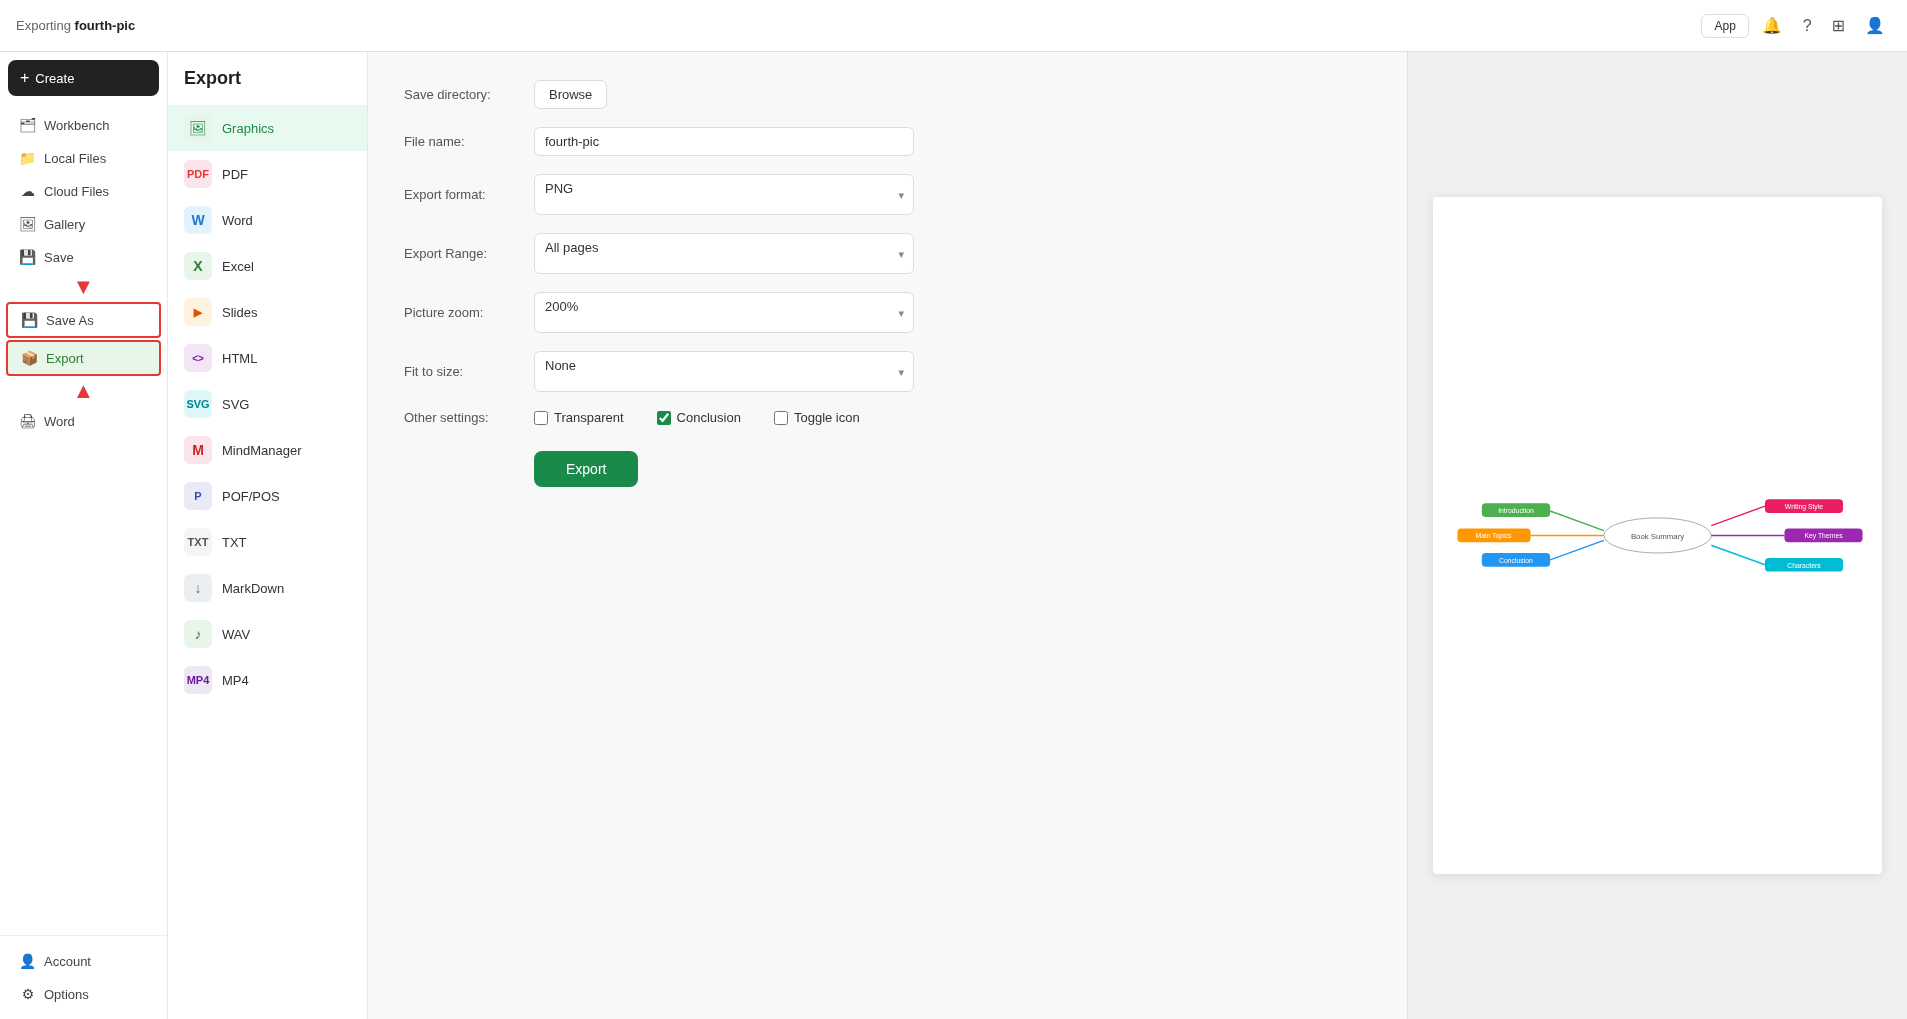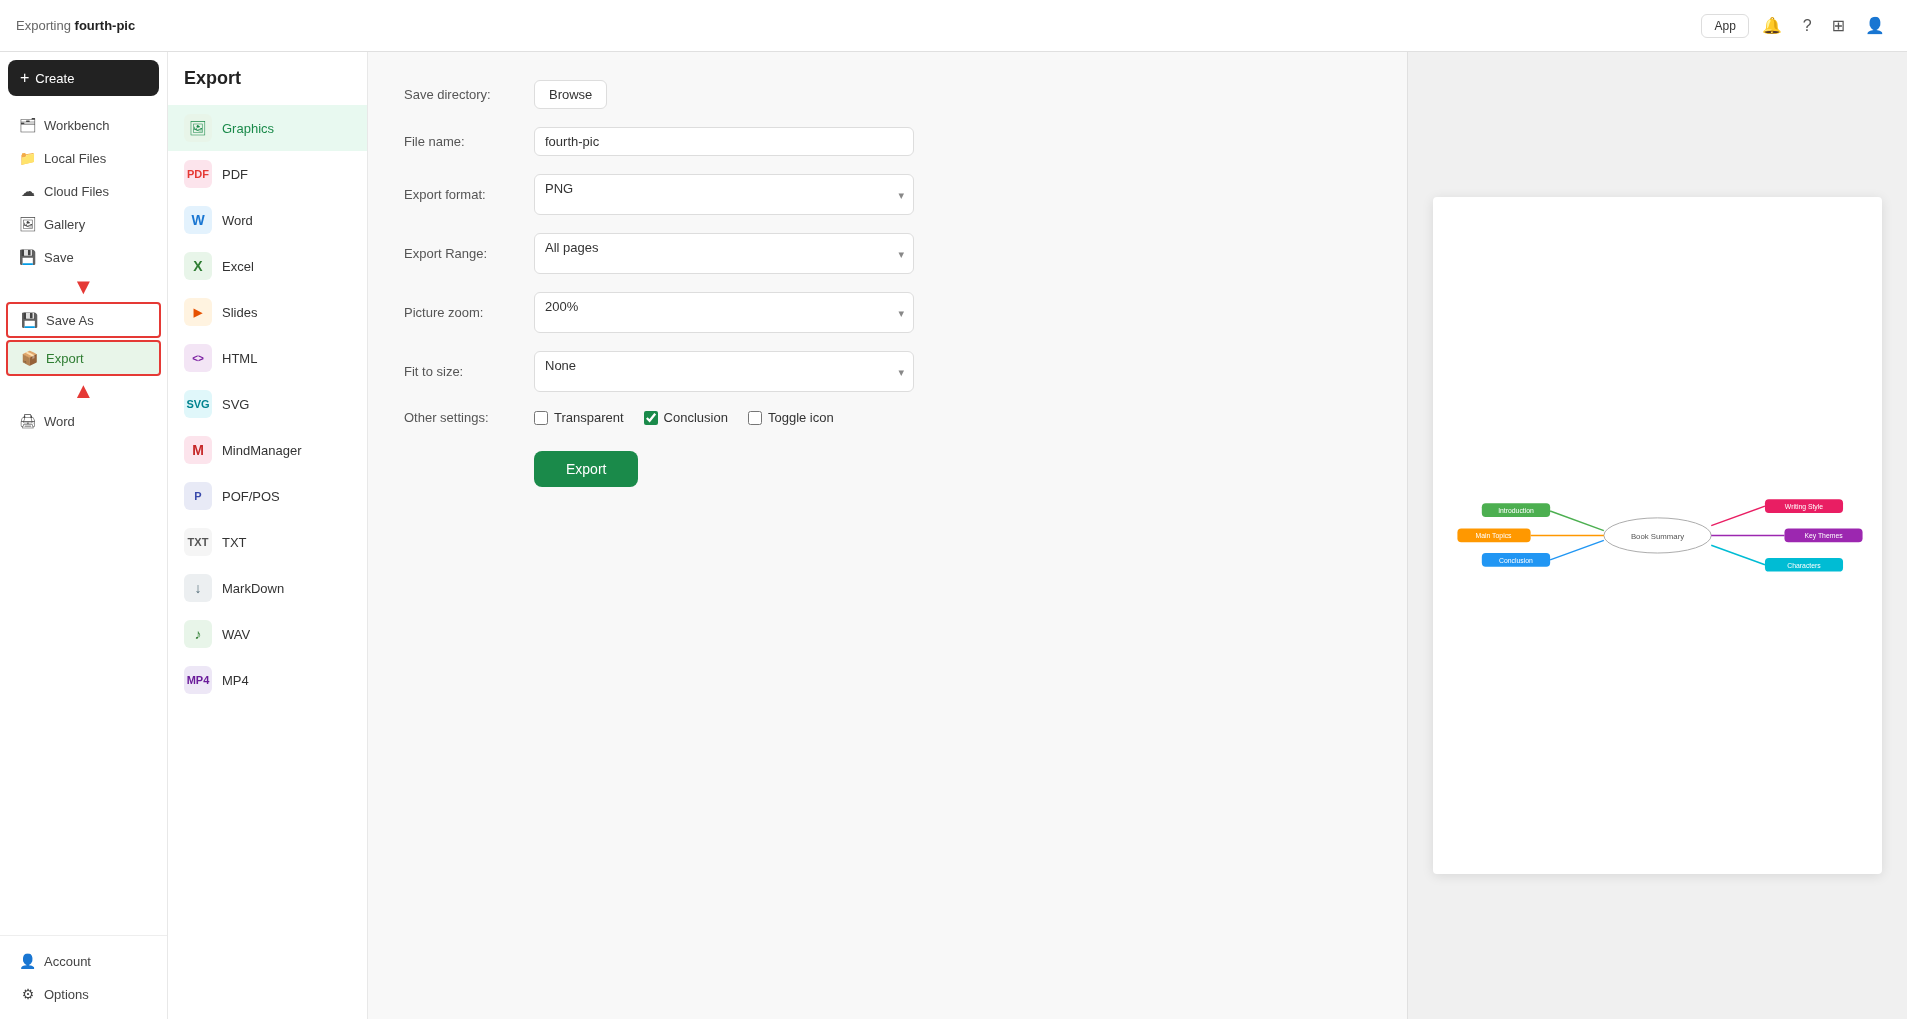--- a/index.html
+++ b/index.html
@@ -53,21 +53,21 @@
     .type-row { display: flex; align-items: center; gap: 6px; }
     .type-btn { border: 1px solid #ddd; border-radius: 20px; padding: 6px 18px; font-size: 13px; cursor: pointer; background: #fff; color: #333; }
     .type-btn.active { background: #1a8a4a; color: #fff; border-color: #1a8a4a; }
 
     
     .quality-row { display: flex; align-items: center; gap: 4px; }
     .quality-btn { border: 1px solid #ddd; border-radius: 6px; padding: 6px 22px; font-size: 13px; cursor: pointer; background: #fff; color: #333; min-width: 80px; text-align: center; }
     .quality-btn.active { border: 2px solid #1a8a4a; color: #333; font-weight: 500; }
 
     
-    .checkbox-row { display: flex; align-items: center; gap: 20px; justify-content: flex-end; }
+    .checkbox-row { display: flex; align-items: center; gap: 33px; justify-content: flex-end; }
     .checkbox-item { display: flex; align-items: center; gap: 6px; cursor: pointer; font-size: 13px; color: #333; }
     .checkbox-item input[type=checkbox] { width: 14px; height: 14px; cursor: pointer; accent-color: #1a8a4a; }
 
     
     .export-btn { background: #1a8a4a; color: #fff; border: none; border-radius: 8px; padding: 10px 32px; font-size: 14px; cursor: pointer; font-weight: 500; margin-top: 8px; }
 
     
     .preview-panel { width: 500px; background: #f0f0f0; border-left: 1px solid #e0e0e0; display: flex; align-items: center; justify-content: center; overflow: hidden; }
     .preview-inner { width: 90%; height: 70%; background: #fff; border-radius: 4px; box-shadow: 0 2px 12px rgba(0,0,0,0.1); overflow: hidden; display: flex; align-items: center; justify-content: center; position: relative; }
     .preview-svg { width: 100%; height: 100%; }

